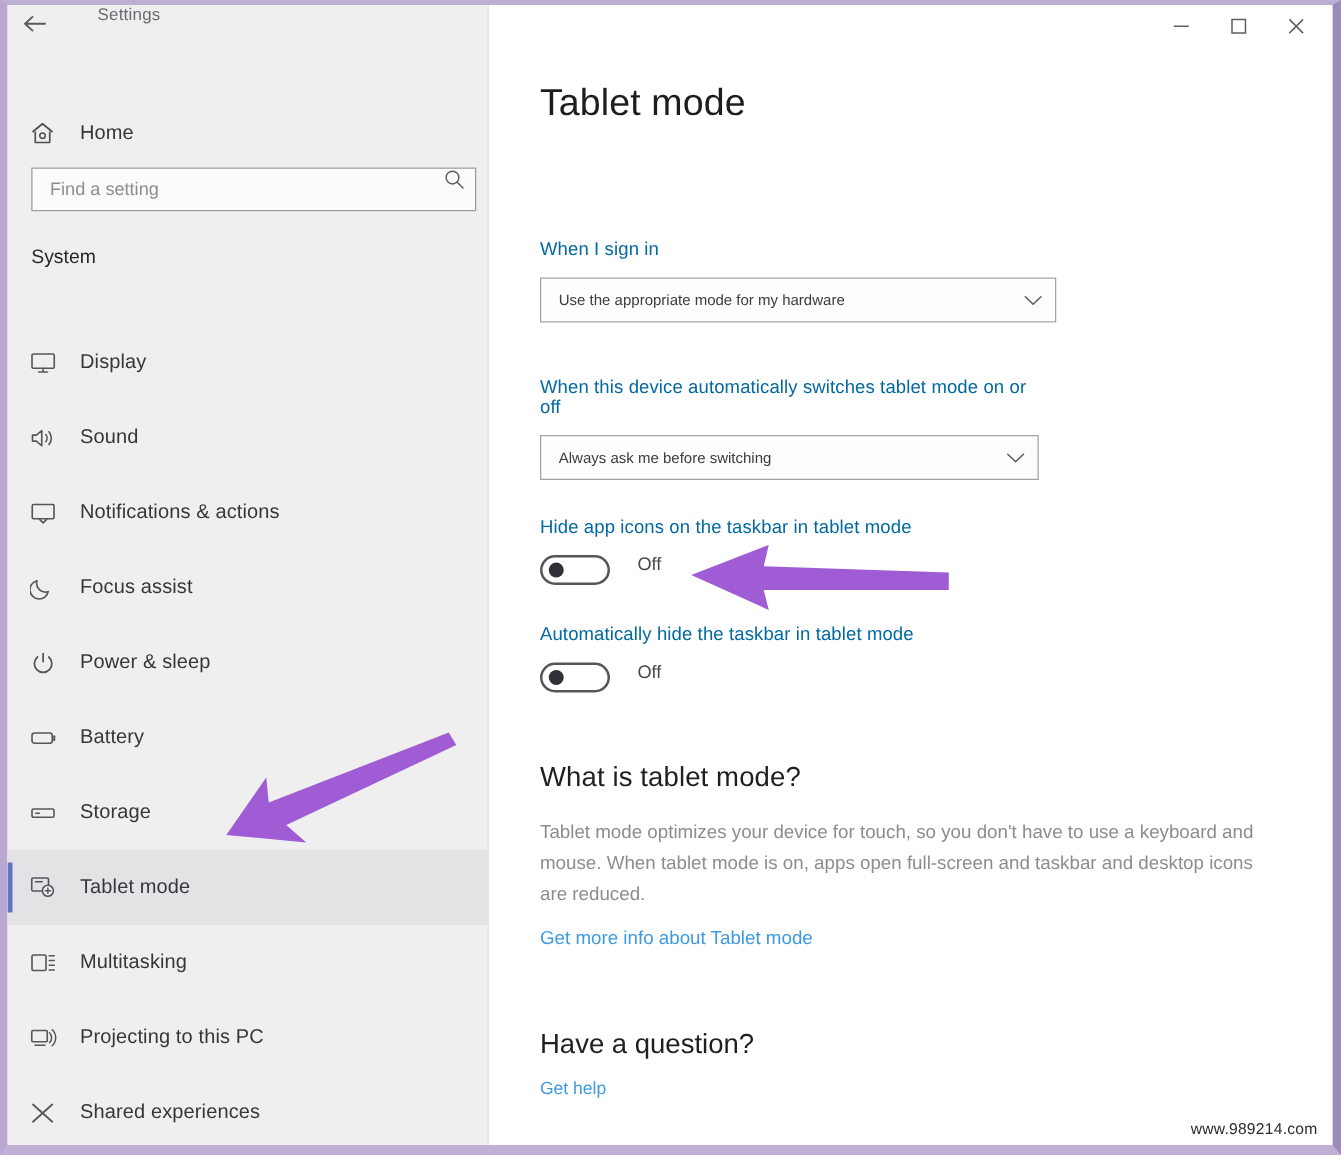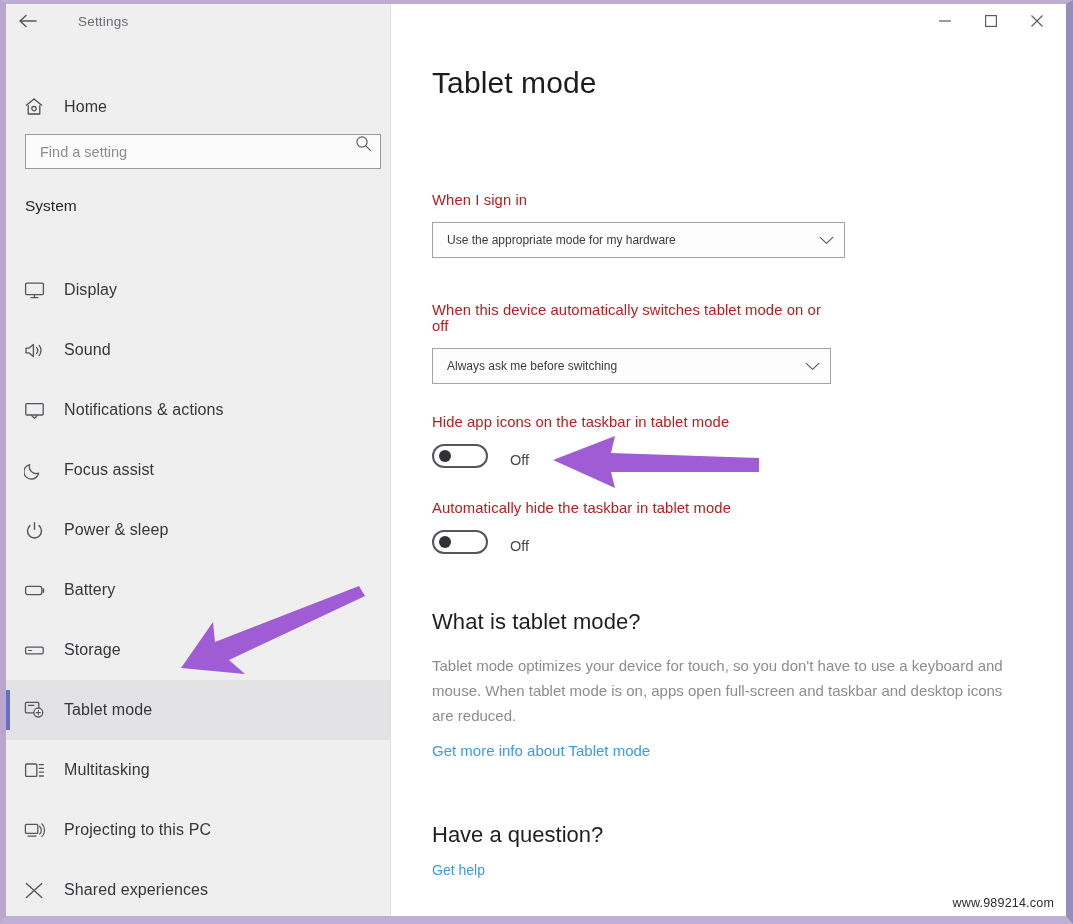--- a/index.html
+++ b/index.html
@@ -24,21 +24,20 @@
     border-top: 4px solid #bfaed4;
     border-bottom: 8px solid #c0b0d6;
   }
 
   
   .titlebar {
     position: absolute;
     top: 0; left: 0; right: 0;
     height: 34px;
     display: flex;
-    align-items: center;
     z-index: 6;
   }
   .tb-back {
     width: 44px;
     height: 30px;
     display: flex;
     align-items: center;
     justify-content: center;
     color: #5a5a5a;
   }
@@ -193,21 +192,21 @@
     position: absolute;
     top: 62px;
     left: 40px;
     font-size: 30px;
     color: #1d1d20;
     letter-spacing: .1px;
   }
 
   .fieldlabel {
     font-size: 14.8px;
-    color: #b91c1c;
+    color: #0369a1;
     letter-spacing: .1px;
   }
   .combo {
     background: #fdfdfd;
     border: 1px solid #a3a3a8;
     box-sizing: border-box;
     display: flex;
     align-items: center;
     height: 36px;
     padding: 0 10px 0 14px;
@@ -224,21 +223,21 @@
   .row-signin  { position: absolute; top: 188px; left: 40px; width: 413px; }
   .row-autosw  { position: absolute; top: 298px; left: 40px; width: 399px; }
   .row-signin .combo { margin-top: 14px; }
   .row-autosw .combo { margin-top: 14px; }
 
   .toggle-block { position: absolute; left: 40px; }
   .tb-hideicons { top: 410px; }
   .tb-autohide  { top: 496px; }
   .toggle-row {
     display: flex;
-    align-items: flex-end;
+    align-items: flex-start;
     margin-top: 14px;
   }
   .switch {
     width: 56px;
     height: 24px;
     border-radius: 12px;
     border: 2px solid #55555c;
     background: #ffffff;
     position: relative;
     box-sizing: border-box;

